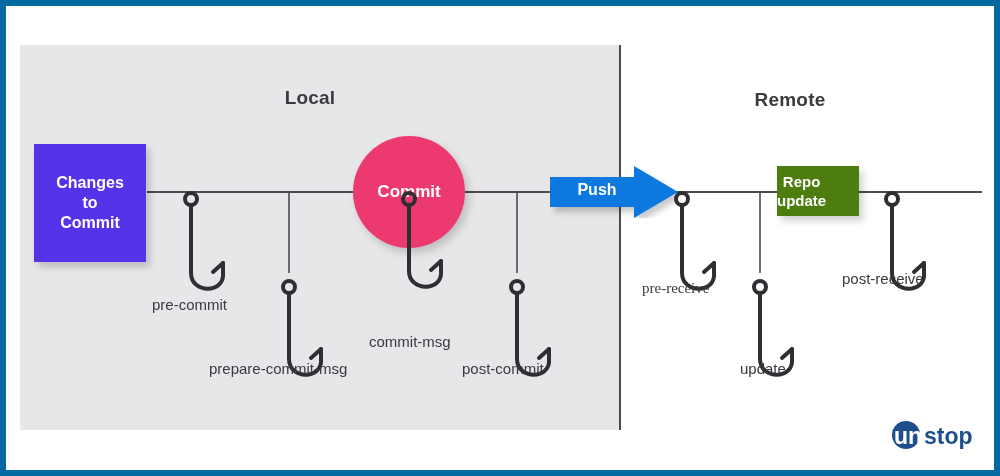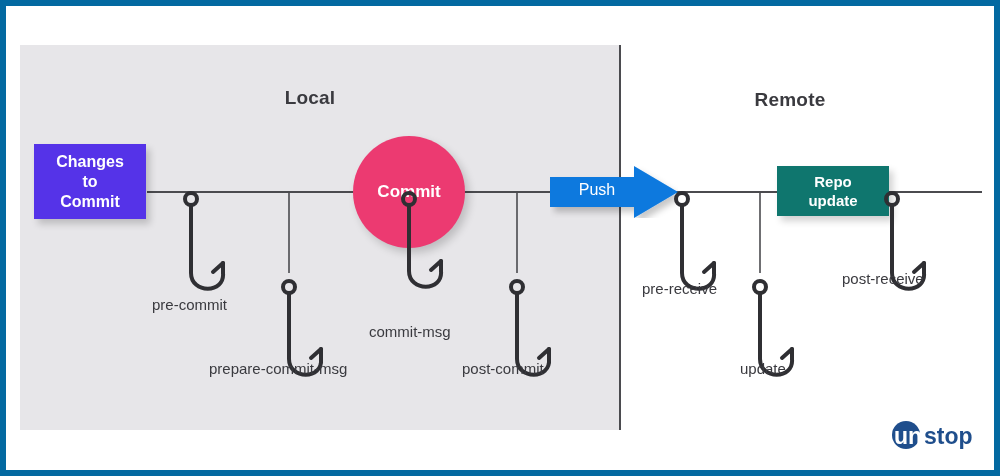--- a/index.html
+++ b/index.html
@@ -42,21 +42,21 @@
   #local-title{left:214px;top:81px;width:180px;}
   #remote-title{left:694px;top:69px;width:180px;margin-top:14px;}
 
   
   .timeline{height:2px;background:#4b4b4f;}
   #timeline-local{left:141px;top:185px;width:420px;}
   #timeline-remote{left:660px;top:185px;width:316px;}
 
   
   #changes-box{
-    left:28px;top:138px;width:112px;height:75px;
+    left:28px;top:138px;width:112px;height:118px;
     background:#5533E8;
     box-shadow:4px 5px 7px rgba(0,0,0,.18);
     display:flex;align-items:center;justify-content:center;
   }
   #changes-box span{
     color:#ffffff;font-size:16px;font-weight:bold;line-height:20px;
     text-align:center;display:block;
   }
 
   
@@ -67,29 +67,29 @@
     display:flex;align-items:center;justify-content:center;
   }
   #commit-circle span{
     color:#ffffff;font-size:17px;font-weight:bold;
   }
 
   
   #push-arrow{left:544px;top:160px;width:128px;height:52px;}
   #push-label{
     left:552px;top:175px;width:78px;height:22px;
-    color:#ffffff;font-size:16px;font-weight:normal;text-align:center;
+    color:#ffffff;font-size:16px;font-weight:bold;text-align:center;
   }
 
   
   #repo-box{
-    left:771px;top:160px;width:112px;height:50px;
-    background:#0f766e;
+    left:771px;top:160px;width:82px;height:50px;
+    background:#4d7c0f;
     box-shadow:4px 5px 7px rgba(0,0,0,.18);
-    display:flex;align-items:center;justify-content:center;
+    display:flex;align-items:center;justify-content:flex-start;
   }
   #repo-box span{
     color:#ffffff;font-size:15px;font-weight:bold;line-height:19px;
     text-align:center;display:block;
   }
 
   
   .hook-svg{overflow:visible;}
   .hook-label{
     font-size:15px;color:#3a3a3f;white-space:nowrap;
@@ -149,34 +149,34 @@
           <path d="M 14 101 L 14 167 C 14 188, 48 188, 46 167 L 46 157" fill="none" stroke="#2f2f33" stroke-width="4" stroke-linecap="round"></path>
           <path d="M 46 157 L 36 166" fill="none" stroke="#2f2f33" stroke-width="4" stroke-linecap="round"></path>
           <circle cx="14" cy="95" r="6" fill="none" stroke="#2f2f33" stroke-width="4"></circle>
         </svg>
         <div class="abs hook-label" style="left: 203px; top: 354px; text-align: right;">prepare-commit-msg</div>
         <svg class="abs hook-svg" width="56" height="118" viewBox="0 0 56 118" style="left: 389px; top: 186px;">
           <path d="M 14 13 L 14 79 C 14 100, 48 100, 46 79 L 46 69" fill="none" stroke="#2f2f33" stroke-width="4" stroke-linecap="round"></path>
           <path d="M 46 69 L 36 78" fill="none" stroke="#2f2f33" stroke-width="4" stroke-linecap="round"></path>
           <circle cx="14" cy="7" r="6" fill="none" stroke="#2f2f33" stroke-width="4"></circle>
         </svg>
-        <div class="abs hook-label" style="left: 363px; top: 317px;">commit-msg</div>
+        <div class="abs hook-label" style="left: 363px; top: 327px;">commit-msg</div>
         <svg class="abs hook-svg" width="56" height="206" viewBox="0 0 56 206" style="left: 497px; top: 186px;">
           <line x1="14" y1="0" x2="14" y2="81" stroke="#4b4b4f" stroke-width="1.6"></line>
           <path d="M 14 101 L 14 167 C 14 188, 48 188, 46 167 L 46 157" fill="none" stroke="#2f2f33" stroke-width="4" stroke-linecap="round"></path>
           <path d="M 46 157 L 36 166" fill="none" stroke="#2f2f33" stroke-width="4" stroke-linecap="round"></path>
           <circle cx="14" cy="95" r="6" fill="none" stroke="#2f2f33" stroke-width="4"></circle>
         </svg>
         <div class="abs hook-label" style="left: 456px; top: 354px;">post-commit</div>
         <svg class="abs hook-svg" width="56" height="120" viewBox="0 0 56 120" style="left: 662px; top: 186px;">
           <path d="M 14 13 L 14 81 C 14 102, 48 102, 46 81 L 46 71" fill="none" stroke="#2f2f33" stroke-width="4" stroke-linecap="round"></path>
           <path d="M 46 71 L 36 80" fill="none" stroke="#2f2f33" stroke-width="4" stroke-linecap="round"></path>
           <circle cx="14" cy="7" r="6" fill="none" stroke="#2f2f33" stroke-width="4"></circle>
         </svg>
-        <div class="abs hook-label" style="left: 636px; top: 274px;">pre-receive</div>
+        <div class="abs hook-label" style="left: 636px; top: 274px; font-family: Liberation Serif, serif;">pre-receive</div>
         <svg class="abs hook-svg" width="56" height="206" viewBox="0 0 56 206" style="left: 740px; top: 186px;">
           <line x1="14" y1="0" x2="14" y2="81" stroke="#4b4b4f" stroke-width="1.6"></line>
           <path d="M 14 101 L 14 167 C 14 188, 48 188, 46 167 L 46 157" fill="none" stroke="#2f2f33" stroke-width="4" stroke-linecap="round"></path>
           <path d="M 46 157 L 36 166" fill="none" stroke="#2f2f33" stroke-width="4" stroke-linecap="round"></path>
           <circle cx="14" cy="95" r="6" fill="none" stroke="#2f2f33" stroke-width="4"></circle>
         </svg>
         <div class="abs hook-label" style="left: 734px; top: 354px;">update</div>
         <svg class="abs hook-svg" width="56" height="120" viewBox="0 0 56 120" style="left: 872px; top: 186px;">
           <path d="M 14 13 L 14 81 C 14 102, 48 102, 46 81 L 46 71" fill="none" stroke="#2f2f33" stroke-width="4" stroke-linecap="round"></path>
           <path d="M 46 71 L 36 80" fill="none" stroke="#2f2f33" stroke-width="4" stroke-linecap="round"></path>

